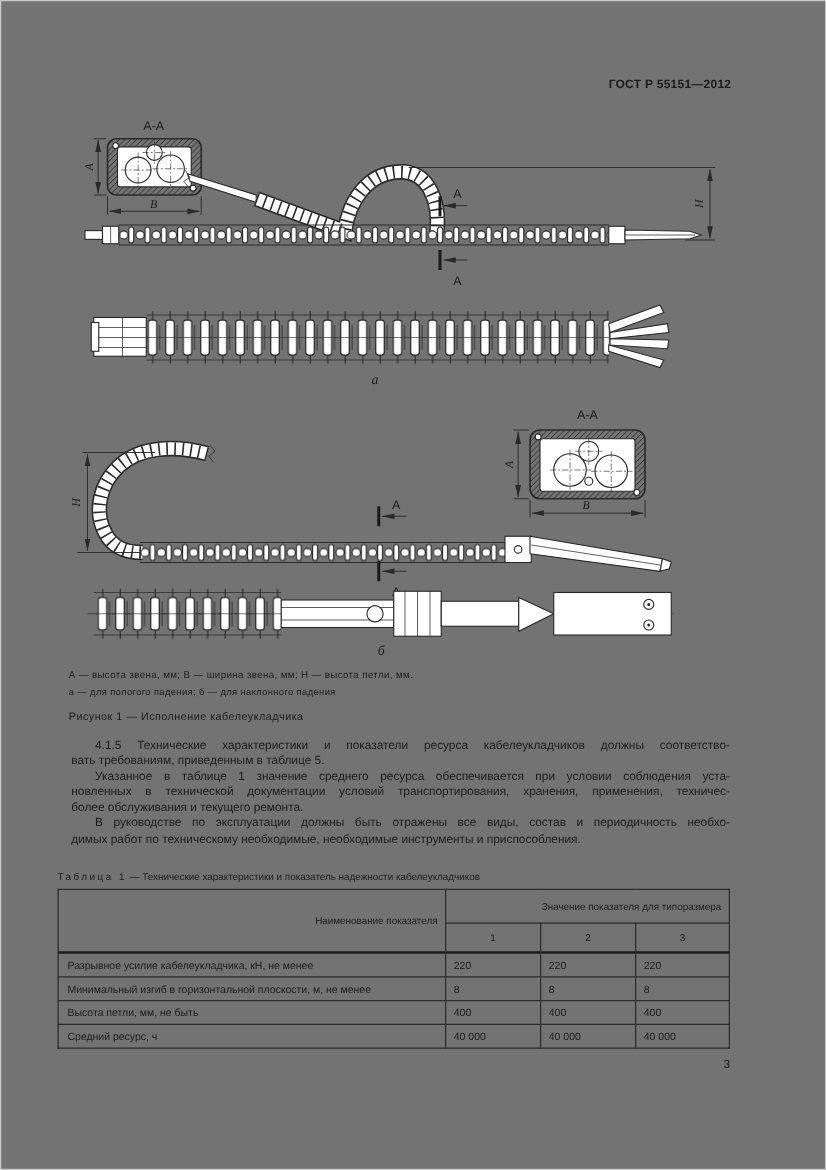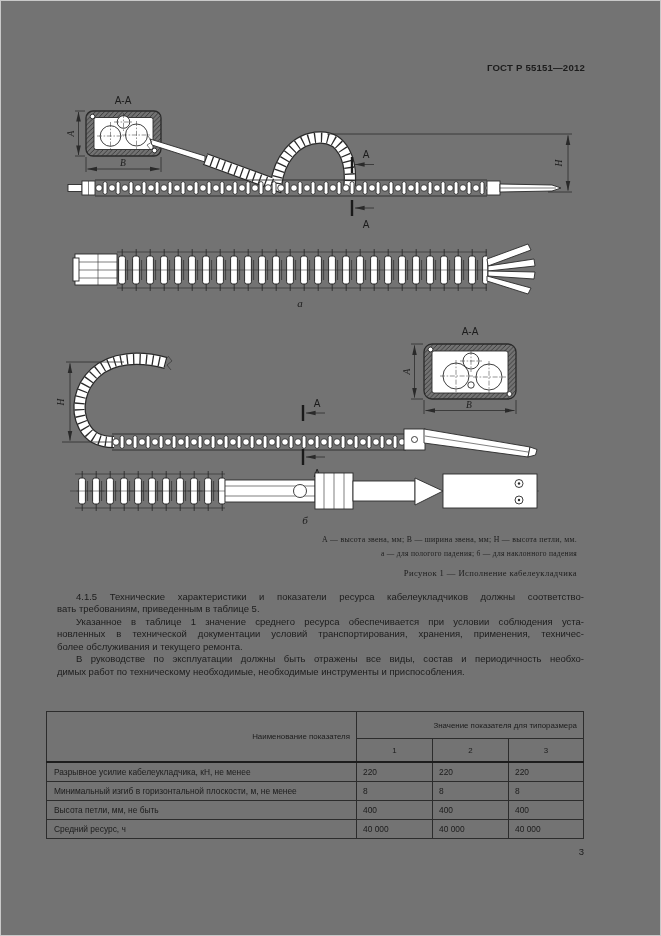--- a/index.html
+++ b/index.html
@@ -22,21 +22,21 @@
   .axis{stroke:#2a2a2a;stroke-width:0.5;stroke-dasharray:5 1.6 1.6 1.6;fill:none;}
   .dimline{stroke:#2a2a2a;stroke-width:0.75;fill:none;}
   .thick{stroke:#1a1a1a;stroke-width:2.4;fill:none;}
   .tube-o{fill:none;stroke:#2a2a2a;stroke-width:12.5;}
   .tube-i{fill:none;stroke:#ffffff;stroke-width:10;}
   .tube-d{fill:none;stroke:#2a2a2a;stroke-width:10;stroke-dasharray:1.3 5.1;}
   .lbl{font-family:"Liberation Sans",sans-serif;font-size:10px;fill:#1c1c1c;}
   .dim{font-family:"Liberation Serif",serif;font-style:italic;font-size:9.5px;fill:#1c1c1c;}
   .sub{font-family:"Liberation Serif",serif;font-style:italic;font-size:11px;fill:#1c1c1c;}
   
-  #fig-caption{position:absolute;top:535px;left:55px;width:522px;text-align:right;font-family:Liberation Serif, serif;}
+  #fig-caption{position:absolute;top:535px;left:55px;width:522px;text-align:left;}
   .cap1{font-size:7.8px;letter-spacing:.3px;}
   .cap2{font-size:7.5px;margin-top:5px;letter-spacing:.3px;}
   .cap3{font-size:8.6px;margin-top:10px;letter-spacing:.4px;}
   
   #body-text{position:absolute;top:591px;left:57px;width:527px;
     font-size:9.5px;line-height:12.45px;}
   .tl{text-align:justify;text-align-last:justify;white-space:normal;}
   .tl.last{text-align-last:left;}
   .tl.ind{text-indent:19px;}
   
@@ -260,20 +260,24 @@
   <div id="body-text">
     <div class="tl ind">4.1.5 Технические характеристики и показатели ресурса кабелеукладчиков должны соответство-</div>
     <div class="tl last">вать требованиям, приведенным в таблице 5.</div>
     <div class="tl ind">Указанное в таблице 1 значение среднего ресурса обеспечивается при условии соблюдения уста-</div>
     <div class="tl">новленных в технической документации условий транспортирования, хранения, применения, техничес-</div>
     <div class="tl last">более обслуживания и текущего ремонта.</div>
     <div class="tl ind">В руководстве по эксплуатации должны быть отражены все виды, состав и периодичность необхо-</div>
     <div class="tl last">димых работ по техническому необходимые, необходимые инструменты и приспособления.</div>
   </div>
 
+  <div id="tbl-title">
+    <span class="ts1">Таблица 1</span>
+    <span>— Технические характеристики и показатель надежности кабелеукладчиков</span>
+  </div>
 
   <table id="spec-table">
     <colgroup>
         <col style="width:310px">
         <col style="width:76px">
         <col style="width:76px">
         <col style="width:75px">
       </colgroup>
     <tbody>
         <tr>

